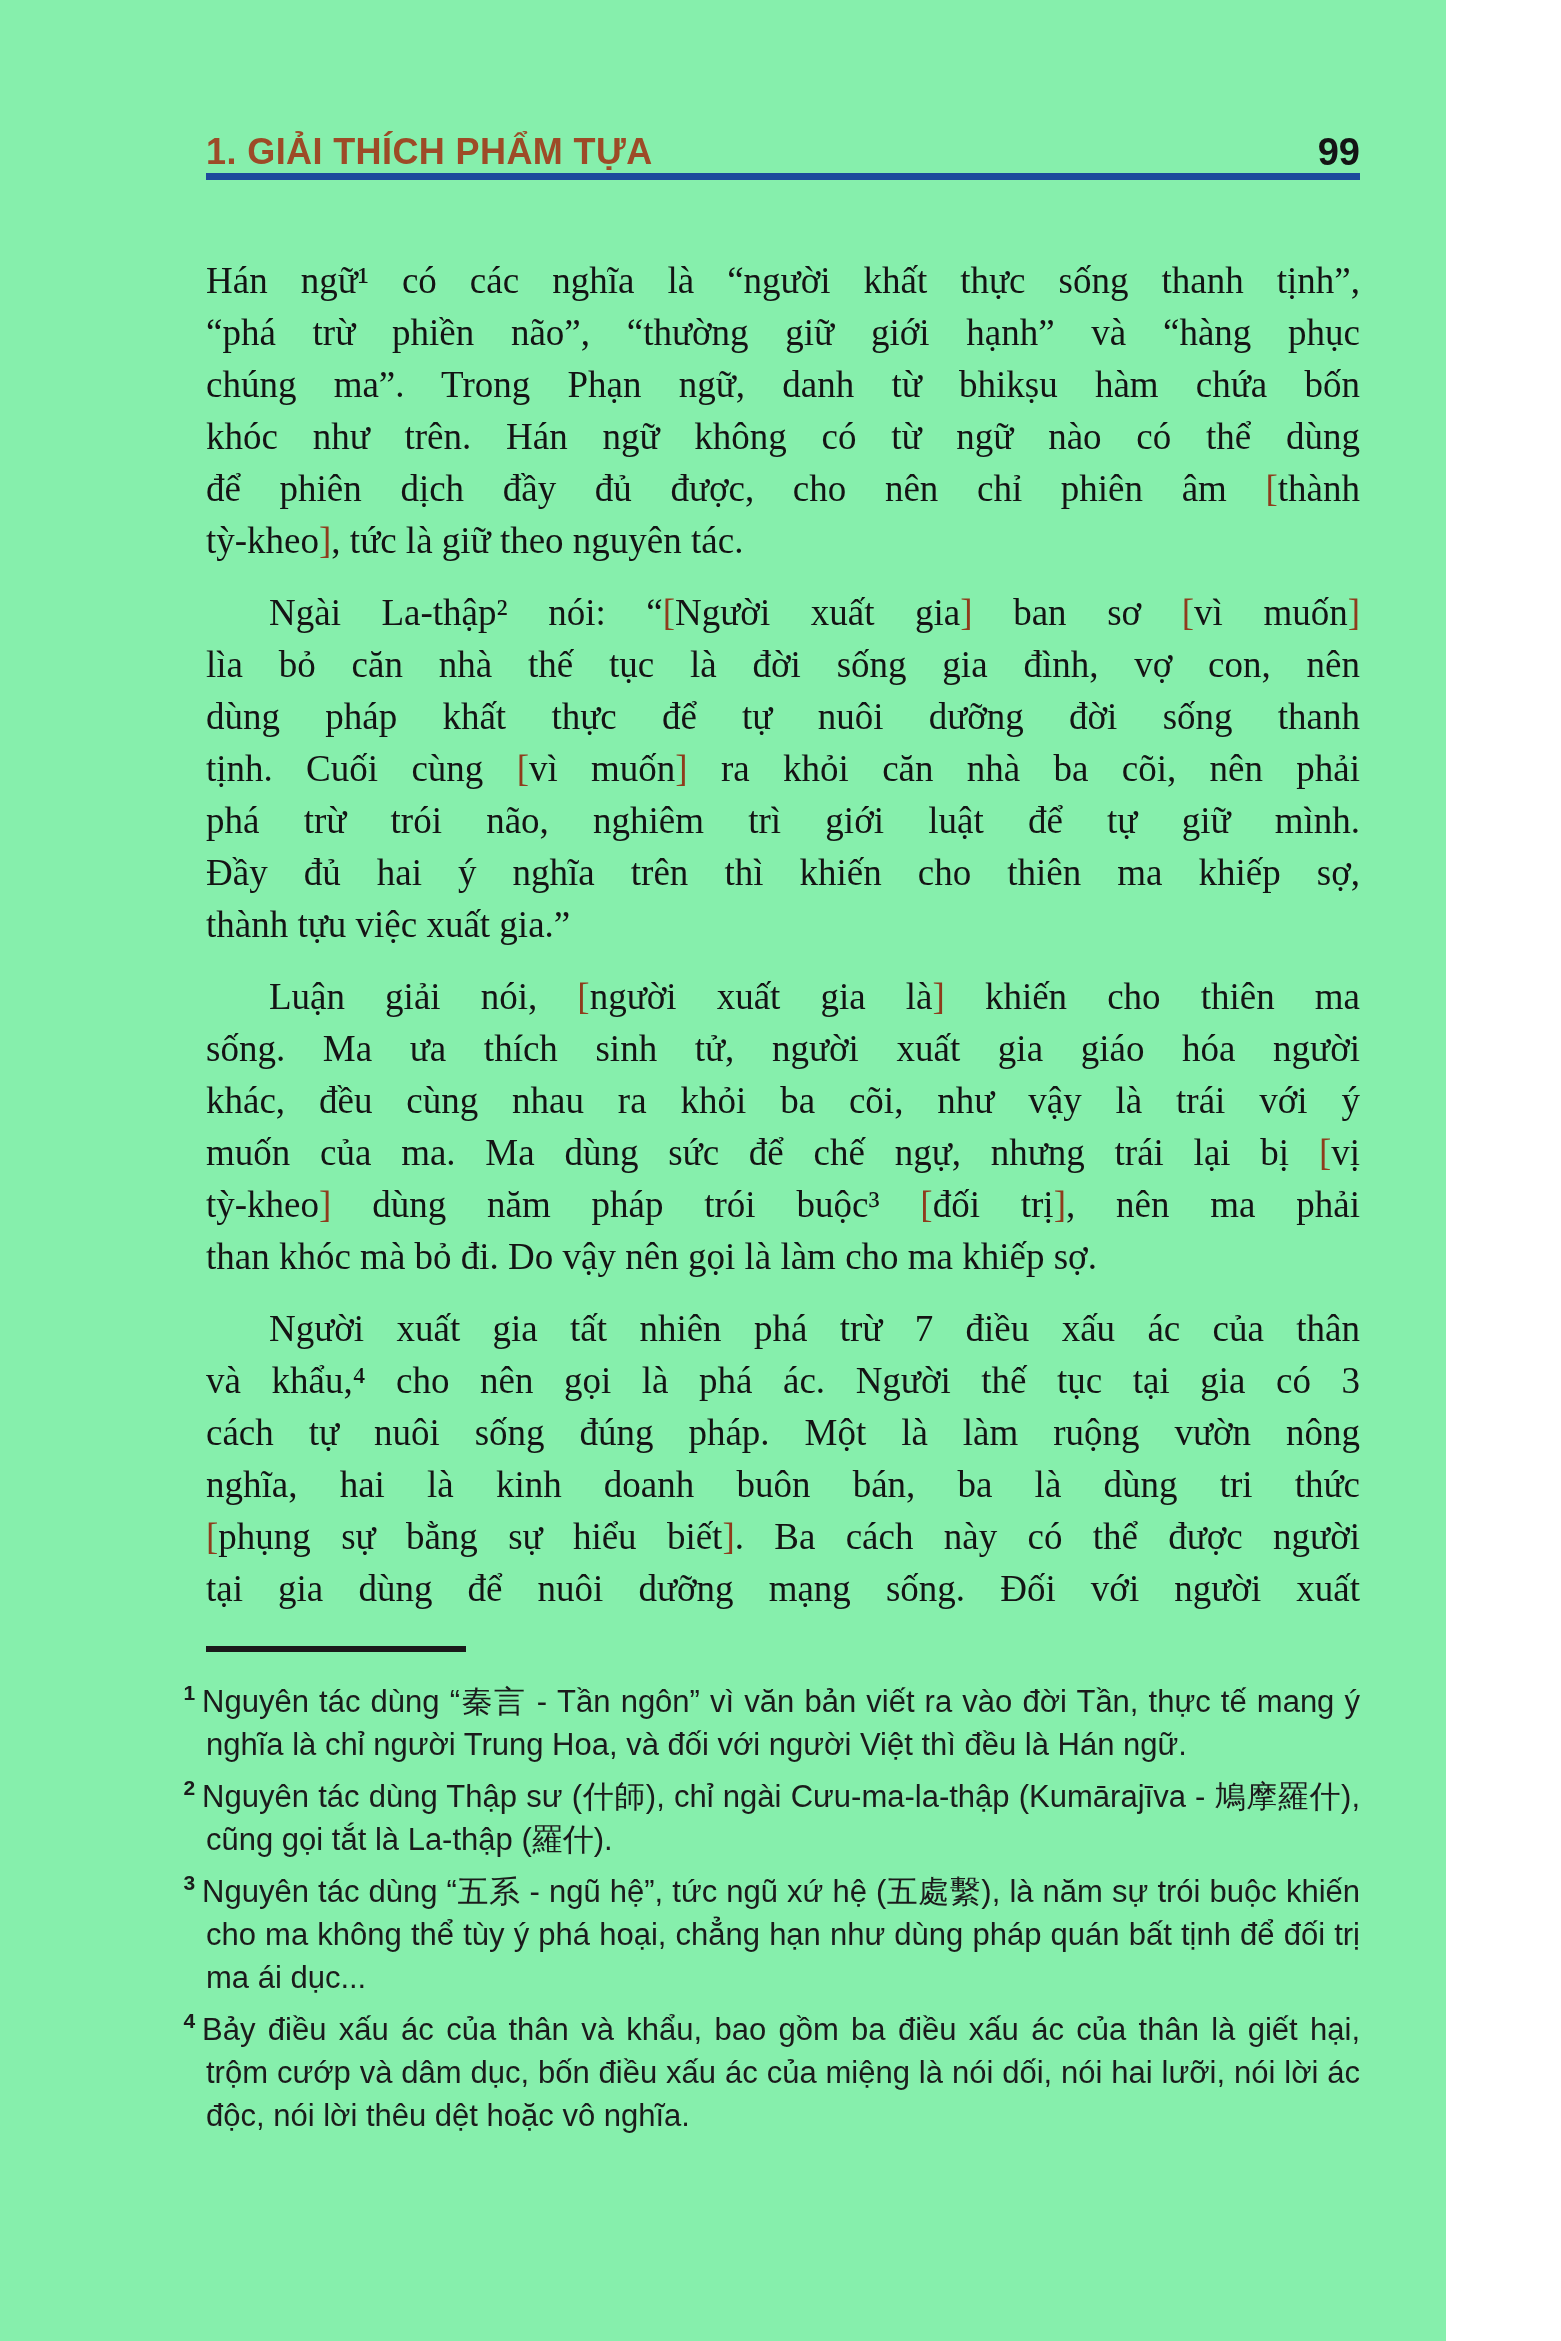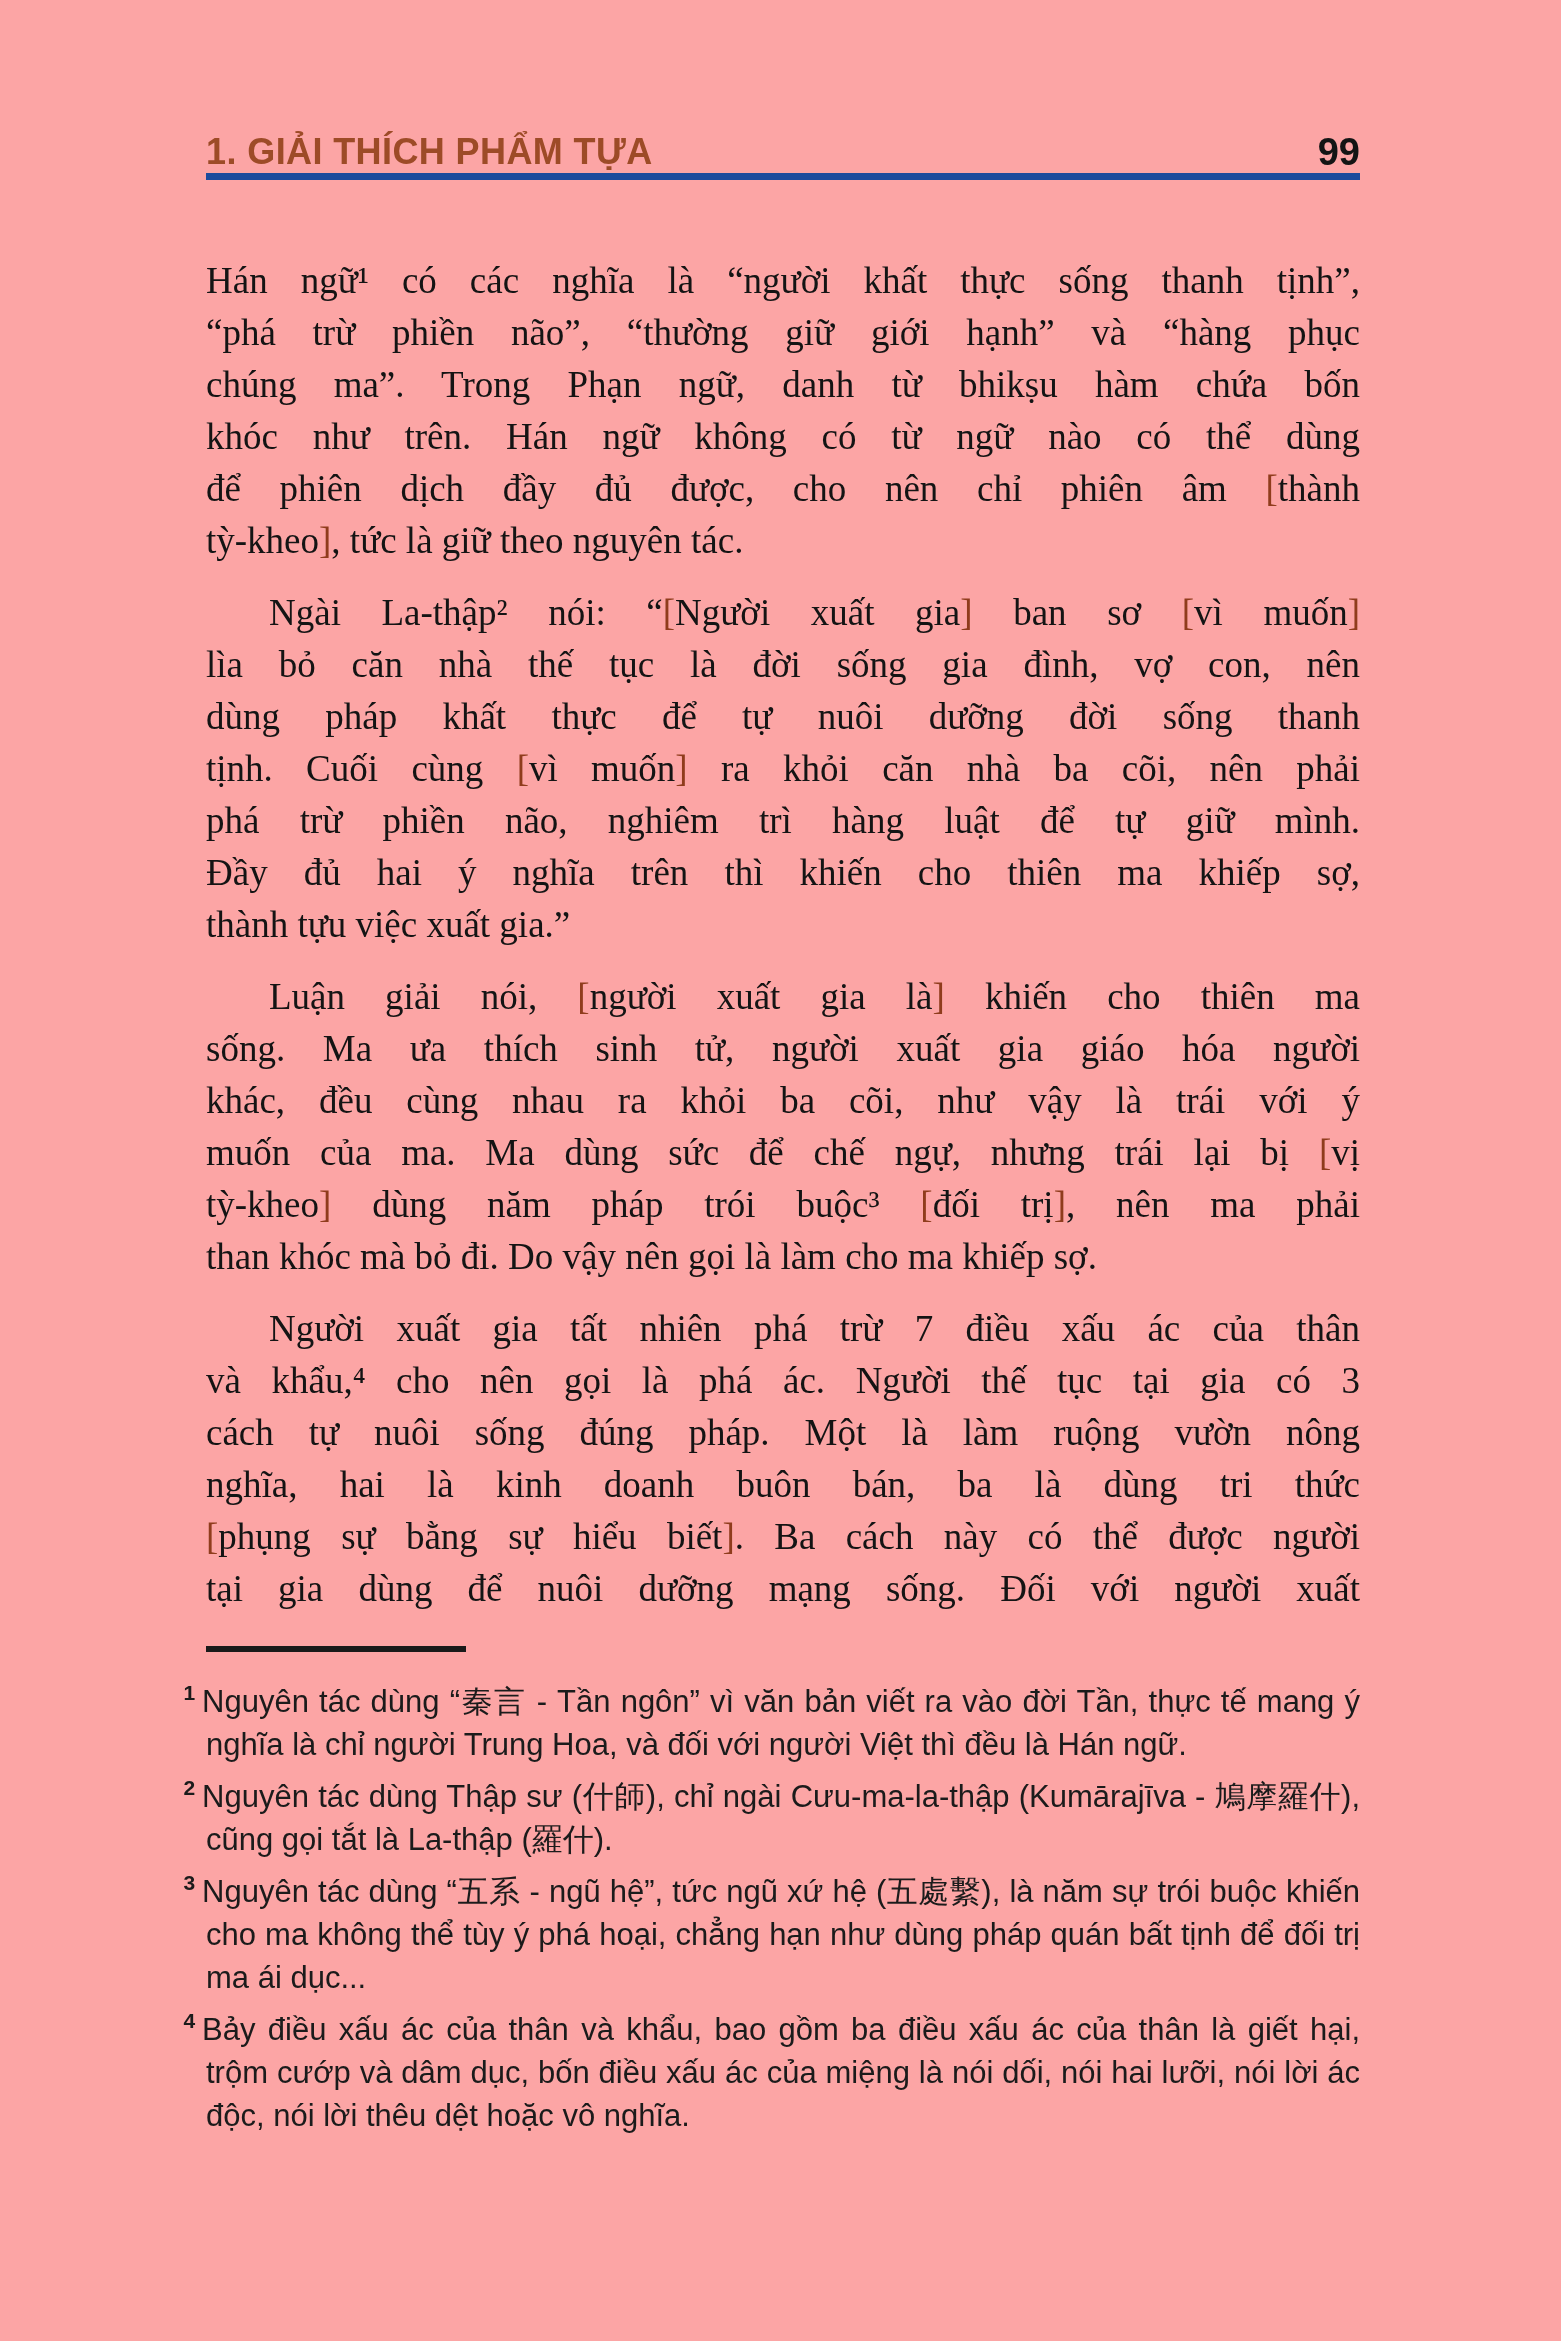--- a/index.html
+++ b/index.html
@@ -4,22 +4,22 @@
 <style>
   :root{
     --accent:#9d4b27;
     --bracket:#8f3c1c;
     --rule:#1d4b9c;
   }
   html,body{margin:0;padding:0;}
   body{background:#ffffff;}
   .page{
     position:relative;
-    width:1561px;height:2342px;
-    background:#fca5a5;
+    width:1446px;height:2342px;
+    background:#86efac;
     overflow:hidden;
     font-family:"Liberation Serif","DejaVu Serif",serif;
   }
   .content{
     position:absolute;
     left:206px;top:130px;
     width:1154px;
   }
   .header{
     display:flex;
@@ -116,21 +116,21 @@
         <div class="line">khóc như trên. Hán ngữ không có từ ngữ nào có thể dùng</div>
         <div class="line">để phiên dịch đầy đủ được, cho nên chỉ phiên âm <span class="br">[</span>thành</div>
         <div class="line end">tỳ-kheo<span class="br">]</span>, tức là giữ theo nguyên tác.</div>
       </div>
 
       <div class="para">
         <div class="line ind">Ngài La-thập² nói: “<span class="br">[</span>Người xuất gia<span class="br">]</span> ban sơ <span class="br">[</span>vì muốn<span class="br">]</span></div>
         <div class="line">lìa bỏ căn nhà thế tục là đời sống gia đình, vợ con, nên</div>
         <div class="line">dùng pháp khất thực để tự nuôi dưỡng đời sống thanh</div>
         <div class="line">tịnh. Cuối cùng <span class="br">[</span>vì muốn<span class="br">]</span> ra khỏi căn nhà ba cõi, nên phải</div>
-        <div class="line">phá trừ phiền não, nghiêm trì hàng luật để tự giữ mình.</div>
+        <div class="line">phá trừ trói não, nghiêm trì giới luật để tự giữ mình.</div>
         <div class="line">Đầy đủ hai ý nghĩa trên thì khiến cho thiên ma khiếp sợ,</div>
         <div class="line end">thành tựu việc xuất gia.”</div>
       </div>
 
       <div class="para">
         <div class="line ind">Luận giải nói, <span class="br">[</span>người xuất gia là<span class="br">]</span> khiến cho thiên ma</div>
         <div class="line">sống. Ma ưa thích sinh tử, người xuất gia giáo hóa người</div>
         <div class="line">khác, đều cùng nhau ra khỏi ba cõi, như vậy là trái với ý</div>
         <div class="line">muốn của ma. Ma dùng sức để chế ngự, nhưng trái lại bị <span class="br">[</span>vị</div>
         <div class="line">tỳ-kheo<span class="br">]</span> dùng năm pháp trói buộc³ <span class="br">[</span>đối trị<span class="br">]</span>, nên ma phải</div>

